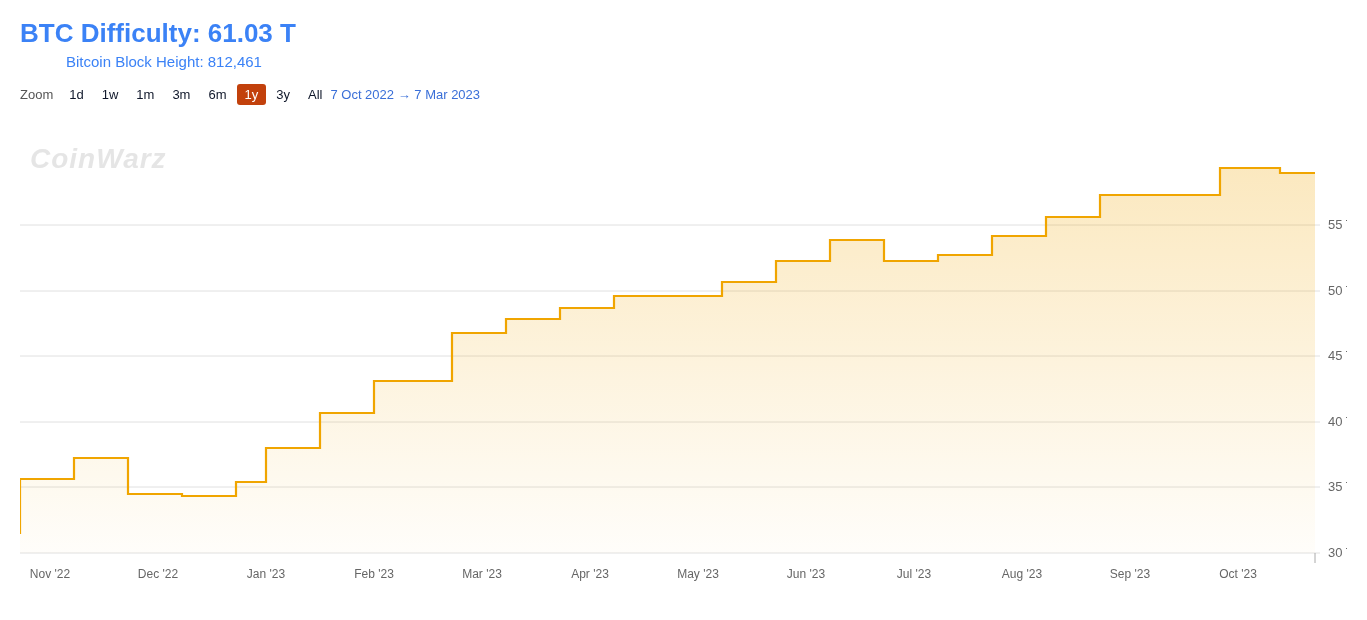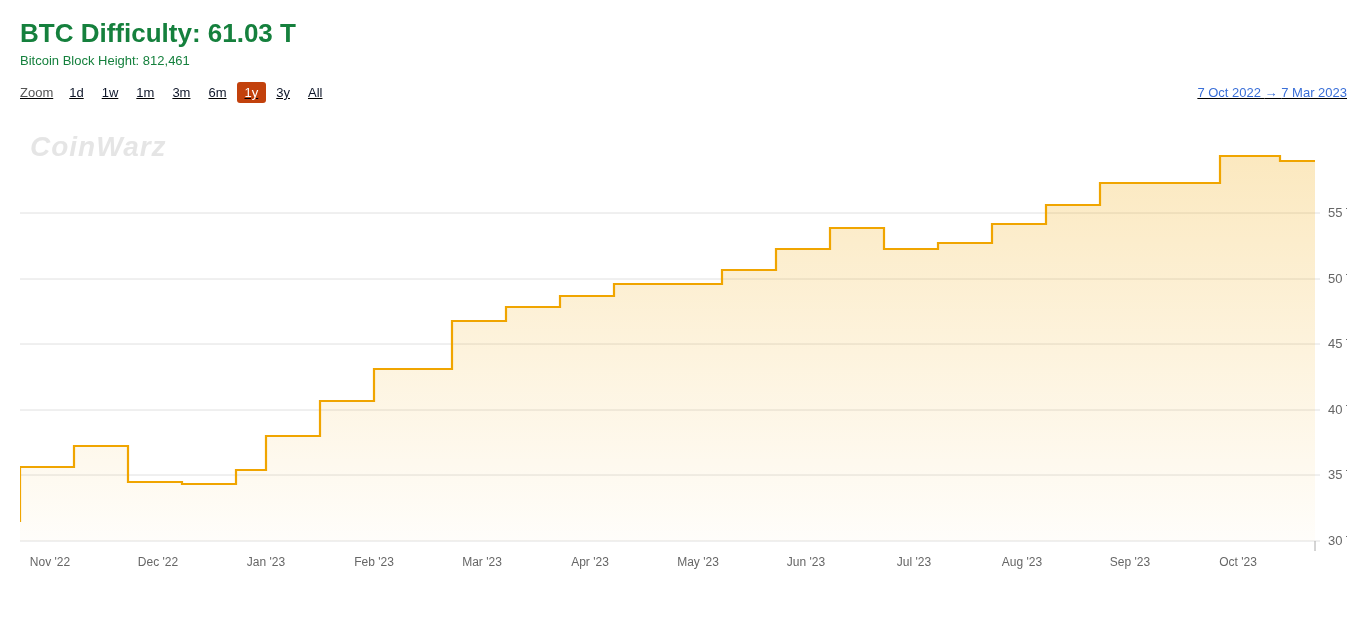--- a/index.html
+++ b/index.html
@@ -12,34 +12,34 @@
     }
     .container {
       width: 1367px;
       height: 620px;
       padding: 18px 20px 10px 20px;
       position: relative;
     }
     .title {
       font-size: 26px;
       font-weight: bold;
-      color: #15803d;
+      color: #3b82f6;
       margin-bottom: 4px;
     }
     .subtitle {
-      font-size: 13px;
-      color: #15803d;
+      font-size: 15px;
+      color: #3b82f6;
       margin-bottom: 14px;
+      margin-left: 46px;
     }
     .toolbar {
       display: flex;
       align-items: center;
-      justify-content: space-between;
-      margin-bottom: 8px;
-      text-decoration: underline;
+      justify-content: flex-start;
+      margin-bottom: 18px;
     }
     .zoom-controls {
       display: flex;
       align-items: center;
       gap: 2px;
     }
     .zoom-label {
       font-size: 13px;
       color: #555;
       margin-right: 6px;

